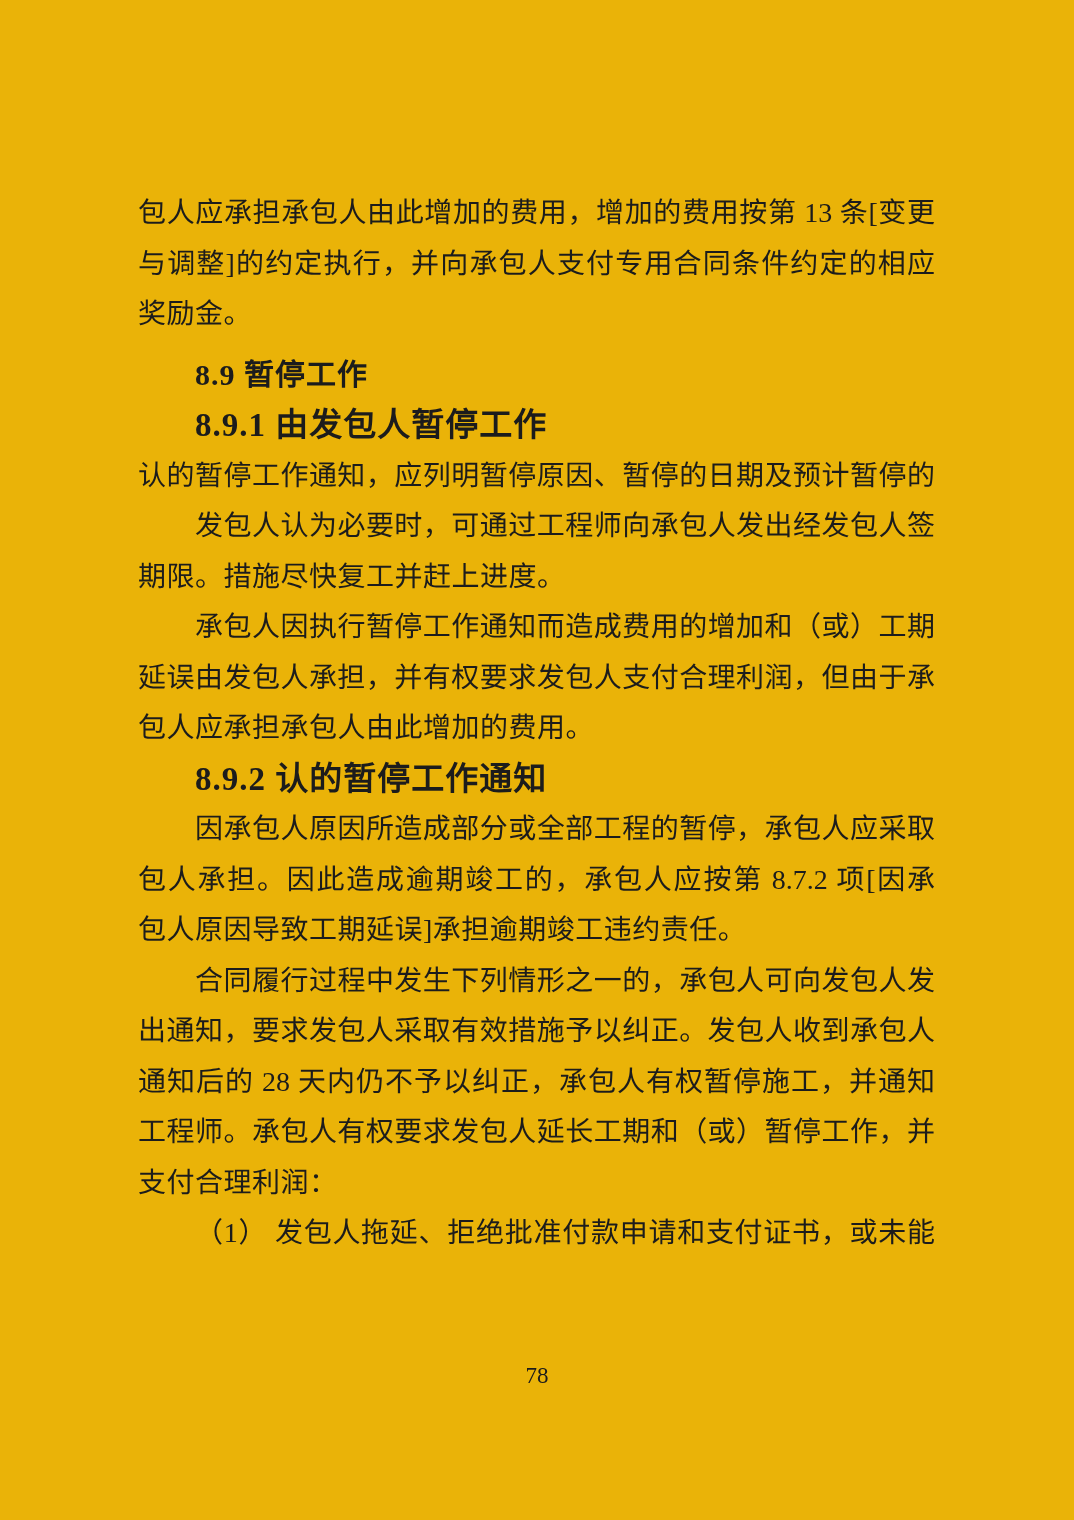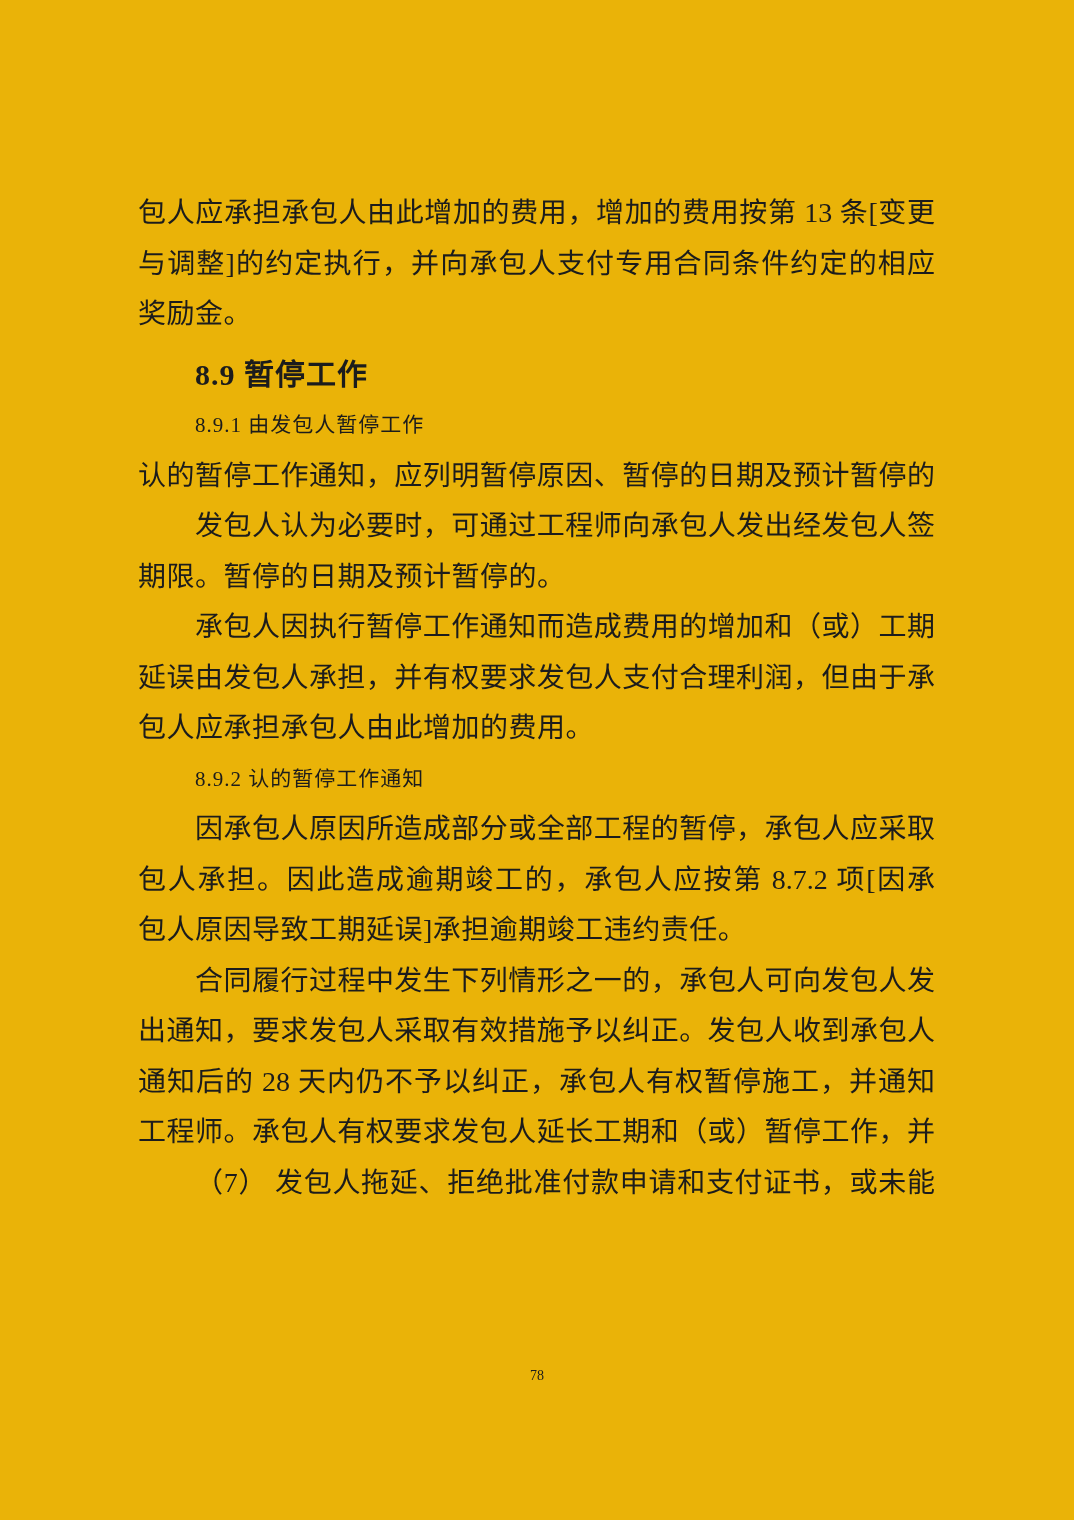--- a/index.html
+++ b/index.html
@@ -36,68 +36,70 @@
   .h2 {
     font-size: 30px;
     line-height: 50.5px;
     height: 50.5px;
     font-weight: bold;
     text-indent: 57px;
     letter-spacing: 1px;
     margin-top: 10px;
   }
   .h3 {
-    font-size: 21px;
+    font-size: 33px;
     line-height: 50.5px;
     height: 50.5px;
     text-indent: 57px;
     letter-spacing: 1px;
+    font-weight: bold;
   }
   .page-number {
     position: absolute;
     top: 1362px;
     left: 0;
     width: 100%;
     text-align: center;
-    font-size: 14px;
+    font-size: 23px;
     line-height: 28px;
     color: #1c1c1c;
   }
 </style>
 </head>
 <body>
 
 <div class="page">
   <main class="text-block">
 
     <div class="ln">包人应承担承包人由此增加的费用，增加的费用按第 13 条[变更</div>
     <div class="ln">与调整]的约定执行，并向承包人支付专用合同条件约定的相应</div>
     <div class="ln end">奖励金。</div>
 
     <div class="h2">8.9 暂停工作</div>
 
     <div class="h3">8.9.1 由发包人暂停工作</div>
 
     <div class="ln">认的暂停工作通知，应列明暂停原因、暂停的日期及预计暂停的</div>
     <div class="ln ind">发包人认为必要时，可通过工程师向承包人发出经发包人签</div>
-    <div class="ln end">期限。暂停的日期及预计暂停的。</div>
+    <div class="ln end">期限。措施尽快复工并赶上进度。</div>
 
     <div class="ln ind">承包人因执行暂停工作通知而造成费用的增加和（或）工期</div>
     <div class="ln">延误由发包人承担，并有权要求发包人支付合理利润，但由于承</div>
     <div class="ln end">包人应承担承包人由此增加的费用。</div>
 
     <div class="h3">8.9.2 认的暂停工作通知</div>
 
     <div class="ln ind">因承包人原因所造成部分或全部工程的暂停，承包人应采取</div>
     <div class="ln">包人承担。因此造成逾期竣工的，承包人应按第 8.7.2 项[因承</div>
     <div class="ln end">包人原因导致工期延误]承担逾期竣工违约责任。</div>
 
     <div class="ln ind">合同履行过程中发生下列情形之一的，承包人可向发包人发</div>
     <div class="ln">出通知，要求发包人采取有效措施予以纠正。发包人收到承包人</div>
     <div class="ln">通知后的 28 天内仍不予以纠正，承包人有权暂停施工，并通知</div>
     <div class="ln">工程师。承包人有权要求发包人延长工期和（或）暂停工作，并</div>
+    <div class="ln end">支付合理利润：</div>
 
-    <div class="ln ind">（7） 发包人拖延、拒绝批准付款申请和支付证书，或未能</div>
+    <div class="ln ind">（1） 发包人拖延、拒绝批准付款申请和支付证书，或未能</div>
 
   </main>
 
   <footer class="page-number">78</footer>
 </div>
 
 </body></html>

